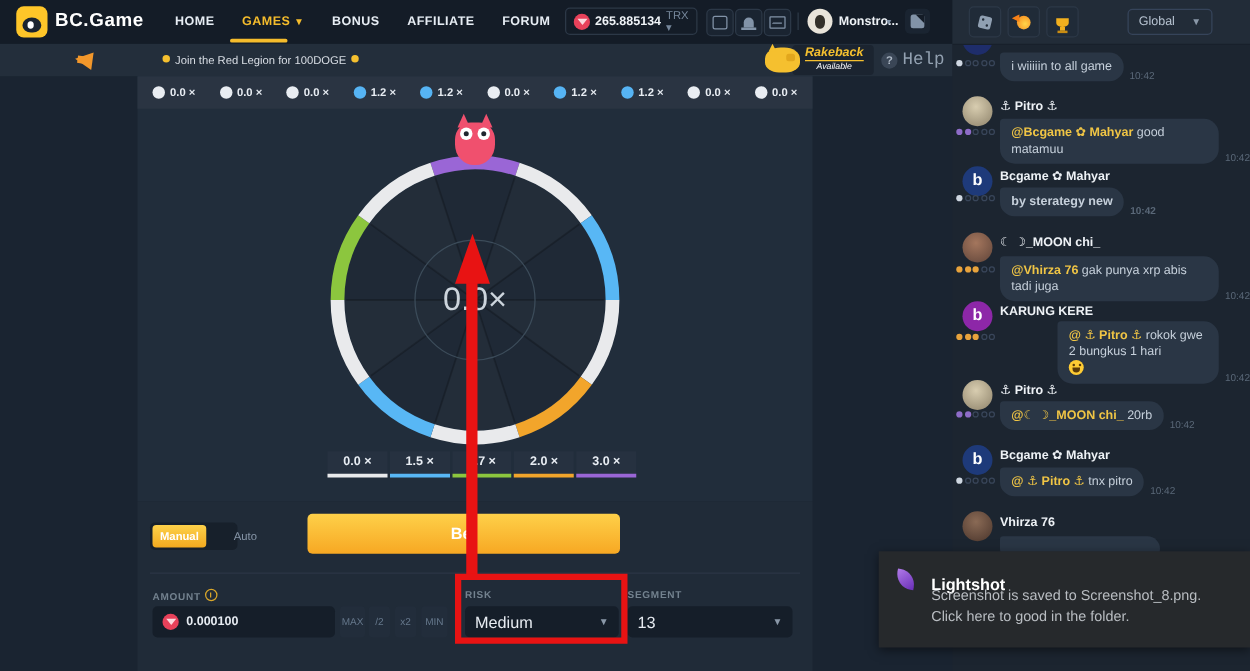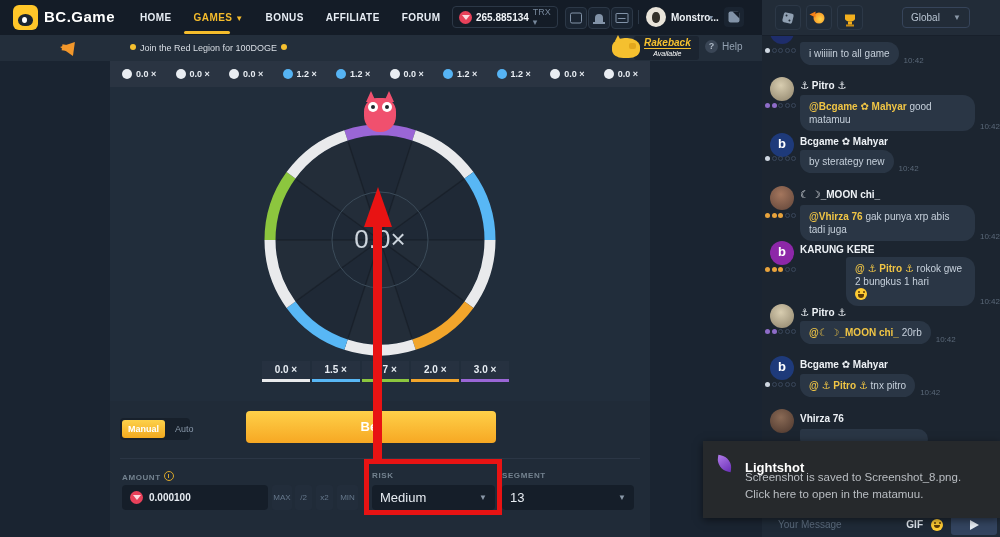--- a/index.html
+++ b/index.html
@@ -51,21 +51,21 @@
   #piggy{width:28px;height:20px;background:#f5c02f;border-radius:45% 45% 40% 40%;position:relative;}
   #piggy:after{content:"";position:absolute;right:4px;top:5px;width:7px;height:6px;background:#e2a71d;border-radius:2px;}
   #piggy:before{content:"";position:absolute;left:3px;top:-3px;border-bottom:6px solid #f5c02f;
     border-left:3px solid transparent;border-right:3px solid transparent;}
   #rake-pill{margin-left:-6px;background:#1b2430;border-radius:3px;padding:2px 8px 2px 10px;text-align:center;}
   #rake-title{font-size:10px;font-weight:bold;font-style:italic;color:#f5c02f;line-height:10px;}
   #rake-sub{font-size:7px;font-style:italic;color:#fff;border-top:1px solid #f5c02f;line-height:9px;}
   #help{left:705px;top:5px;display:flex;align-items:center;gap:4px;}
   #help-q{width:13px;height:13px;border-radius:50%;background:#3a4656;color:#aeb9c6;font-size:9px;
     font-weight:bold;text-align:center;line-height:13px;}
-  #help-label{font-size:10px;color:#93a1b1;}
+  #help-label{font-size:14px;color:#93a1b1;font-family:Liberation Mono, monospace;}
   
   #panel{left:110px;top:61px;width:540px;height:340px;background:#212d3b;}
   #history-strip{left:110px;top:61px;width:540px;height:26px;background:#2a3442;}
   #history-row{left:122px;top:61px;width:516px;height:26px;display:flex;align-items:center;justify-content:space-between;}
   .h-item{display:flex;align-items:center;gap:4px;}
   .h-dot{width:10px;height:10px;border-radius:50%;}
   .h-label{font-size:9px;font-weight:bold;color:#e8edf3;}
   #controls-bg{left:110px;top:401px;width:540px;height:136px;background:#202b38;}
   
   #wheel-wrap{left:260px;top:120px;width:240px;height:240px;}
@@ -78,21 +78,21 @@
   .owl-pupil{left:3px;top:3px;width:4px;height:4px;background:#20262e;border-radius:50%;}
   
   #legend-row{left:262px;top:361px;width:247px;height:21px;display:flex;gap:2px;}
   .lg-item{flex:1;background:#263140;text-align:center;font-size:10px;font-weight:bold;color:#e8edf3;
     line-height:17px;border-bottom:3px solid #fff;}
   
   #mode-toggle{left:120px;top:418px;width:70px;height:22px;background:#17202b;border-radius:4px;
     display:flex;align-items:center;padding:2px;box-sizing:border-box;}
   #mode-manual{background:linear-gradient(180deg,#fdd14a,#f2a91f);border-radius:3px;height:18px;
     padding:0 6px;font-size:9px;font-weight:bold;color:#fff;line-height:18px;}
-  #mode-auto{padding:0 10px;font-size:9px;color:#8796a8;}
+  #mode-auto{padding:0 22px;font-size:9px;color:#8796a8;}
   #bet-btn{left:246px;top:411px;width:250px;height:32px;border-radius:4px;text-align:center;
     background:linear-gradient(180deg,#fed049,#f7a823);font-size:13px;font-weight:bold;color:#fff;line-height:32px;}
   #ctrl-divider{left:120px;top:458px;width:520px;height:1px;background:#2b3645;}
   .fld-label{font-size:8px;font-weight:bold;color:#73828f;letter-spacing:.6px;}
   #info-icon{display:inline-block;width:8px;height:8px;border:1px solid #d8a62a;border-radius:50%;
     position:relative;vertical-align:-1px;margin-left:3px;}
   #info-icon:after{content:"";position:absolute;left:3.4px;top:2px;width:1.2px;height:4px;background:#d8a62a;}
   .input-box{background:#151e29;border-radius:4px;height:25px;display:flex;align-items:center;box-sizing:border-box;}
   #amount-input{left:122px;top:485px;width:146px;padding:0 8px;gap:6px;}
   #amount-value{font-size:10px;font-weight:bold;color:#e7ecf2;}
@@ -383,21 +383,21 @@
           <span class="bdg empty"></span>
           <span class="bdg empty"></span>
           <span class="bdg empty"></span>
         </div>
       </div>
       <div class="msg" style="top: 133px;">
         <div class="m-avatar av-blue" style="top: 0px;">
           <span class="av-letter">b</span>
         </div>
         <div class="m-name" style="top: 3px;">Bcgame ✿ Mahyar</div>
-        <div class="m-row" style="top: 17px;">
+        <div class="m-row" style="top: 17px; font-weight: bold;">
           <div class="bubble"><span>by sterategy new</span></div>
           <span class="m-time">10:42</span>
         </div>
         <div class="badges" style="top: 23px;">
           <span class="bdg" style="background: rgb(207, 215, 225);"></span>
           <span class="bdg empty"></span>
           <span class="bdg empty"></span>
           <span class="bdg empty"></span>
           <span class="bdg empty"></span>
         </div>
@@ -483,27 +483,21 @@
       </div>
     <div class="chat-hbtn abs" style="left:75px;">
       <span class="glyph g-trophy"></span>
       </div>
   </div>
   <div id="region-pill" class="abs">
     <span id="region-label">Global</span>
     <span class="sel-caret">▼</span>
   </div>
 
-  <div id="chat-input-bar" class="abs">
-    <span id="chat-placeholder">Your Message</span>
-    <span id="gif-btn">GIF</span>
-    <span class="emoji-face" style="margin-left:8px;"></span>
-    <span id="send-btn"></span>
-  </div>
 
   <div id="toast" class="abs">
     <div id="toast-feather" class="abs"></div>
     <div id="toast-title" class="abs">Lightshot</div>
     <div id="toast-line1" class="abs">Screenshot is saved to Screenshot_8.png.</div>
-    <div id="toast-line2" class="abs">Click here to open in the matamuu.</div>
+    <div id="toast-line2" class="abs">Click here to good in the folder.</div>
   </div>
 
 </div>
 
 </body></html>

